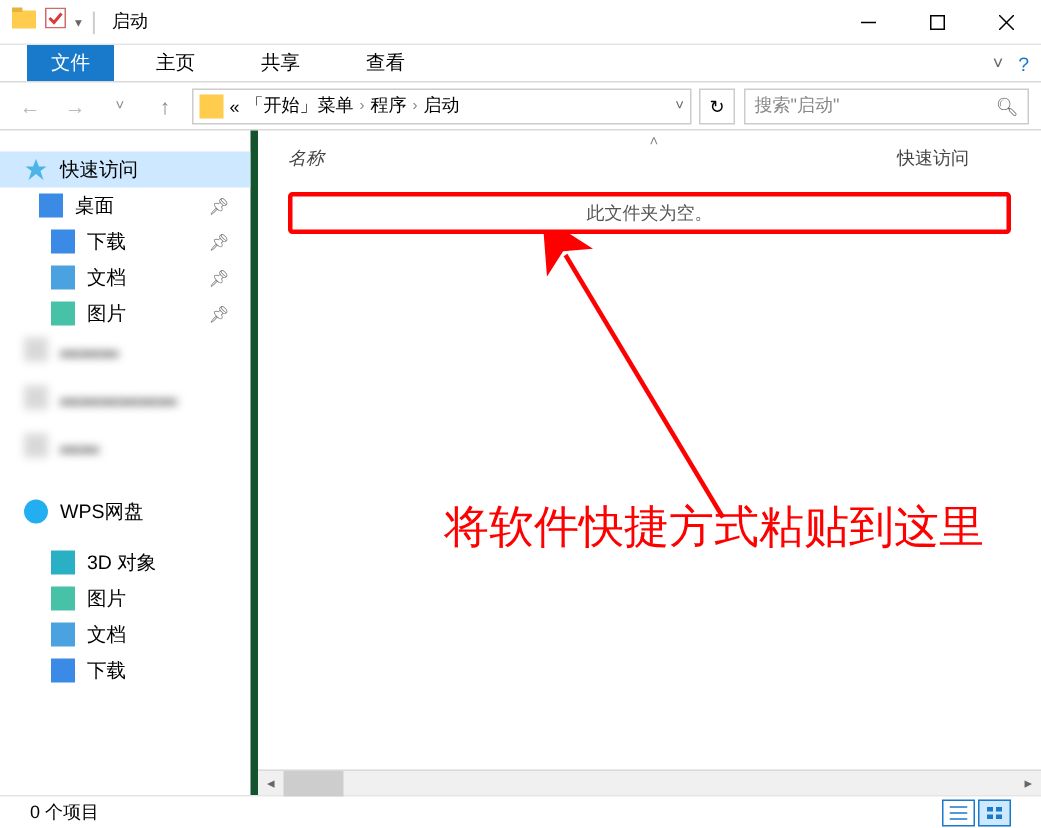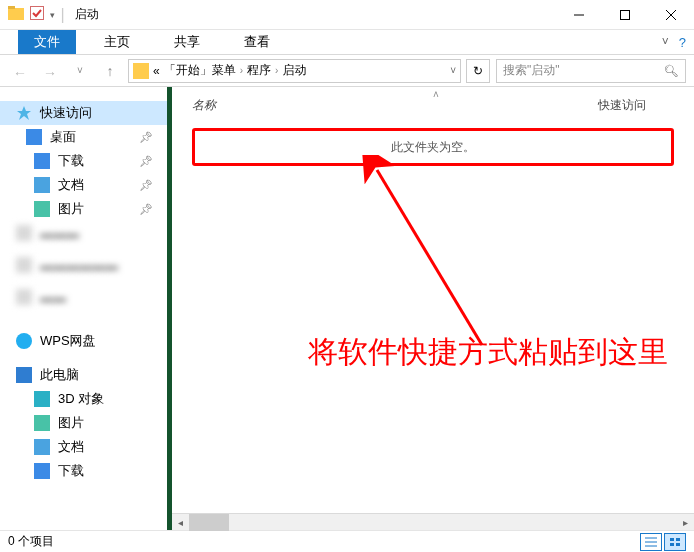--- a/index.html
+++ b/index.html
@@ -47,26 +47,26 @@
 .icon-3d { background: #2ab0c5; }
 .icon-video { background: #2d8ed6; }
 .sidebar-spacer { height: 10px; }
 .blur-text { color: transparent; text-shadow: 0 0 6px rgba(0,0,0,.5); }
 
 .main { flex: 1; position: relative; display: flex; flex-direction: column; }
 .headers { display: flex; font-size: 12px; color: #444; padding: 10px 20px 6px; position: relative; }
 .h-name { flex: 1; font-style: italic; }
 .h-sort { position: absolute; left: 50%; top: 2px; color: #888; font-size: 10px; }
 .h-date { width: 70px; text-align: left; margin-right: 6px; }
-.empty-box { margin: 8px 20px; border: 3px solid #ff0000; border-radius: 3px; height: 38px; display: flex; align-items: center; justify-content: center; font-size: 12px; color: #555; }
-
-.annotation-text { position: absolute; left: 308px; top: 328px; color: #ff0000; font-size: 30px; line-height: 1.6; font-weight: 400; }
+.empty-box { margin: 8px 20px; border: 3px solid #ff0000; border-radius: 3px; height: 28px; display: flex; align-items: center; justify-content: center; font-size: 12px; color: #555; }
+
+.annotation-text { position: absolute; left: 296px; top: 328px; color: #ff0000; font-size: 30px; line-height: 1.6; font-weight: 400; }
 .arrow-svg { position: absolute; left: 352px; top: 155px; pointer-events: none; }
 
-.statusbar { height: 22px; border-top: 1px solid #e5e5e5; display: flex; align-items: center; font-size: 12px; padding: 0 8px; background: #fff; }
+.statusbar { height: 22px; border-top: 1px solid #e5e5e5; display: flex; align-items: center; font-size: 12px; padding: 0 20px; background: #fff; }
 .status-right { margin-left: auto; display: flex; gap: 2px; }
 .view-btn { width: 22px; height: 18px; border: 1px solid #1979ca; display: flex; align-items: center; justify-content: center; font-size: 10px; color: #1979ca; }
 .view-btn.active { background: #cde8ff; }
 
 .hscroll { height: 17px; background: #f0f0f0; border-top: 1px solid #dadada; display: flex; align-items: center; }
 .hscroll .thumb { background: #cdcdcd; height: 17px; width: 40px; }
 .hscroll .arrow { width: 17px; text-align: center; color: #666; font-size: 10px; }
 </style>
 </head>
 <body>
@@ -180,24 +180,20 @@
         <span class="side-icon icon-folder icon-blur"></span>
         <span class="blur-text">▬▬</span>
       </div>
     <div class="sidebar-spacer"></div>
     <div class="sidebar-spacer"></div>
     <div class="sidebar-item">
         <span class="side-icon icon-wps-cloud"></span>
         <span>WPS网盘</span>
       </div>
     <div class="sidebar-spacer"></div>
-    <div class="sidebar-item">
-        <span class="side-icon icon-pc"></span>
-        <span>此电脑</span>
-      </div>
     <div id="pc-items">
         <div class="sidebar-item" style="padding-left: 34px;">
           <span class="side-icon icon-3d"></span>
           <span>3D 对象</span>
         </div>
         <div class="sidebar-item" style="padding-left: 34px;">
           <span class="side-icon icon-pic"></span>
           <span>图片</span>
         </div>
         <div class="sidebar-item" style="padding-left: 34px;">

